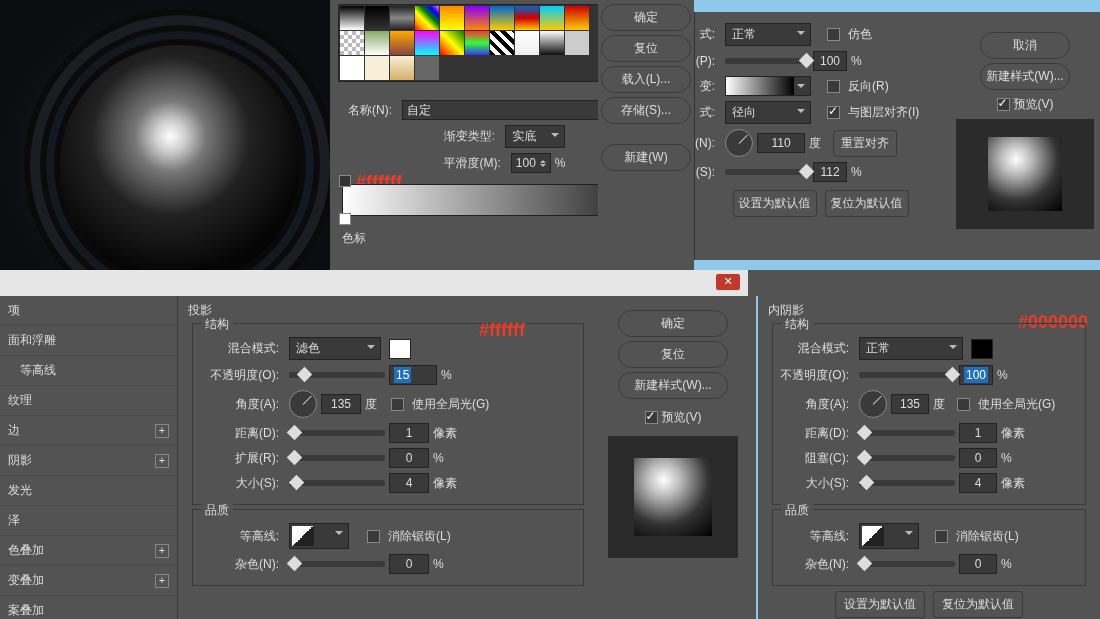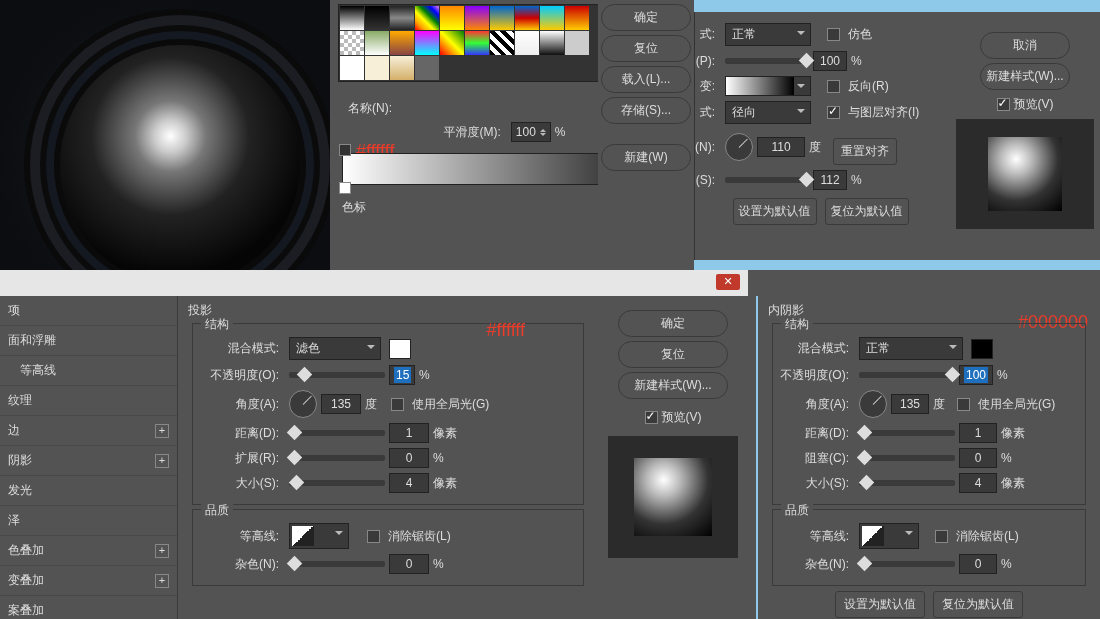--- a/index.html
+++ b/index.html
@@ -8,21 +8,21 @@
   .btn{background:#535353;border:1px solid #3a3a3a;border-radius:14px;padding:4px 0;text-align:center;cursor:pointer;width:90px;margin:4px auto;display:block}
   .input{background:#3a3a3a;border:1px solid #222;color:#ddd;padding:2px 4px;height:20px}
   .label{color:#ddd;text-align:right;padding-right:6px}
   .chk{display:inline-block;width:13px;height:13px;border:1px solid #888;background:#3a3a3a;vertical-align:middle;margin-right:4px;position:relative}
   .chk.on::after{content:"✓";position:absolute;top:-3px;left:0;color:#fff;font-size:12px}
   .slider{display:inline-block;height:6px;background:#3a3a3a;position:relative;vertical-align:middle;border-radius:2px}
   .slider .thumb{position:absolute;width:11px;height:11px;background:#ddd;top:-3px;transform:rotate(45deg)}
   .fieldset{border:1px solid #3a3a3a;margin:4px;padding:8px 6px 6px 6px;position:relative}
   .fieldset>.legend{position:absolute;top:-8px;left:8px;background:#535353;padding:0 4px}
   .row{display:flex;align-items:center;margin:5px 0;gap:4px}
-  .annot{color:#ec3b29;font-weight:normal;font-size:18px}
+  .annot{color:#ec3b29;font-weight:bold;font-size:18px}
   .dd{background:#3a3a3a;border:1px solid #222;padding:2px 18px 2px 6px;position:relative;display:inline-block;min-width:60px}
   .dd::after{content:"";position:absolute;right:5px;top:7px;border:4px solid transparent;border-top-color:#bbb}
   .sel{background:#1f6fbf;color:#fff;padding:1px 2px}
   .swatch-grid{display:grid;grid-template-columns:repeat(10,24px);grid-auto-rows:24px;gap:1px;background:#333;border:1px solid #222;padding:1px}
   .sw{background:#888}
   .grad-bar{height:32px;border:1px solid #222;position:relative;background:linear-gradient(to right,#fff,#0f0f0f)}
   .stop{position:absolute;width:12px;height:12px;bottom:-10px;background:#333;border:1px solid #888}
   .ostop{position:absolute;width:12px;height:12px;top:-10px;background:#333;border:1px solid #888}
   .angle{width:28px;height:28px;border:1px solid #888;border-radius:50%;position:relative;display:inline-block;background:#3a3a3a}
   .angle::after{content:"";position:absolute;width:12px;height:1px;background:#ddd;top:50%;left:50%;transform-origin:left;transform:rotate(-45deg)}
@@ -70,20 +70,25 @@
         <div class="sw" style="background:linear-gradient(#fff,#0f0f0f)"></div>
         <div class="sw" style="background:#ccc"></div>
       <div class="sw" style="background:#fff"></div>
         <div class="sw" style="background:#f7efd8"></div>
         <div class="sw" style="background:linear-gradient(#f7efd8,#d4b06a)"></div>
         <div class="sw" style="background:#666"></div>
     </div>
   </div>
   <div class="row" style="padding:0 8px;margin-top:14px">
     <span class="label" style="width:60px">名称(N):</span>
+    <input class="input" style="flex: 1 1 0%;" value="自定">
+  </div>
+  <div class="row" style="padding:0 8px;justify-content:center">
+    <span class="label">渐变类型:</span>
+    <span class="dd"><span>实底</span></span>
   </div>
   <div class="row" style="padding:0 8px;justify-content:center">
     <span class="label">平滑度(M):</span>
     <span class="combo">
         <span>100</span>
         <span class="arrow-col">
           <span class="up"></span>
           <span class="dn"></span>
         </span>
       </span>
@@ -144,21 +149,21 @@
         <span class="dd" style="width:86px"><span>径向</span></span>
         <span style="width:8px"></span>
           <span class="chk on"></span>
           <span>与图层对齐(I)</span>
         </div>
       <div class="row">
           <span class="label" style="width:26px">(N):</span>
         <span class="angle"></span>
         <input class="input" style="width: 48px; text-align: center;" value="110">
         <span>度</span>
-        <span class="btn" style="width:64px;display:inline-block;border-radius:3px;margin:9px 0 0 8px">重置对齐</span>
+        <span class="btn" style="width:64px;display:inline-block;border-radius:3px;margin:0 0 0 8px">重置对齐</span>
         </div>
       <div class="row">
           <span class="label" style="width:26px">(S):</span>
         <span class="slider" style="width:84px">
             <span class="thumb" style="left:76px"></span>
           </span>
         <input class="input" style="width: 34px; text-align: center;" value="112">
           <span>%</span>
         </div>
       <div class="row" style="margin-top:8px;gap:8px;justify-content:center">
@@ -232,21 +237,21 @@
       <div class="row">
           <span class="label" style="width:86px">混合模式:</span>
         <span class="dd" style="width:92px"><span>滤色</span></span>
         <span style="width:22px;height:20px;background:#fff;border:1px solid #222;margin-left:4px"></span>
         </div>
       <div class="row">
           <span class="label" style="width:86px">不透明度(O):</span>
         <span class="slider" style="width:96px">
             <span class="thumb" style="left:10px"></span>
           </span>
-        <span class="input" style="width:26px;text-align:right"><span class="sel">15</span></span>
+        <span class="input" style="width:48px;text-align:left"><span class="sel">15</span></span>
           <span>%</span>
         </div>
       <div class="row">
           <span class="label" style="width:86px">角度(A):</span>
         <span class="angle"></span>
         <input class="input" style="width: 40px; text-align: center;" value="135">
           <span>度</span>
         <span style="width:6px"></span>
           <span class="chk"></span>
           <span>使用全局光(G)</span>

